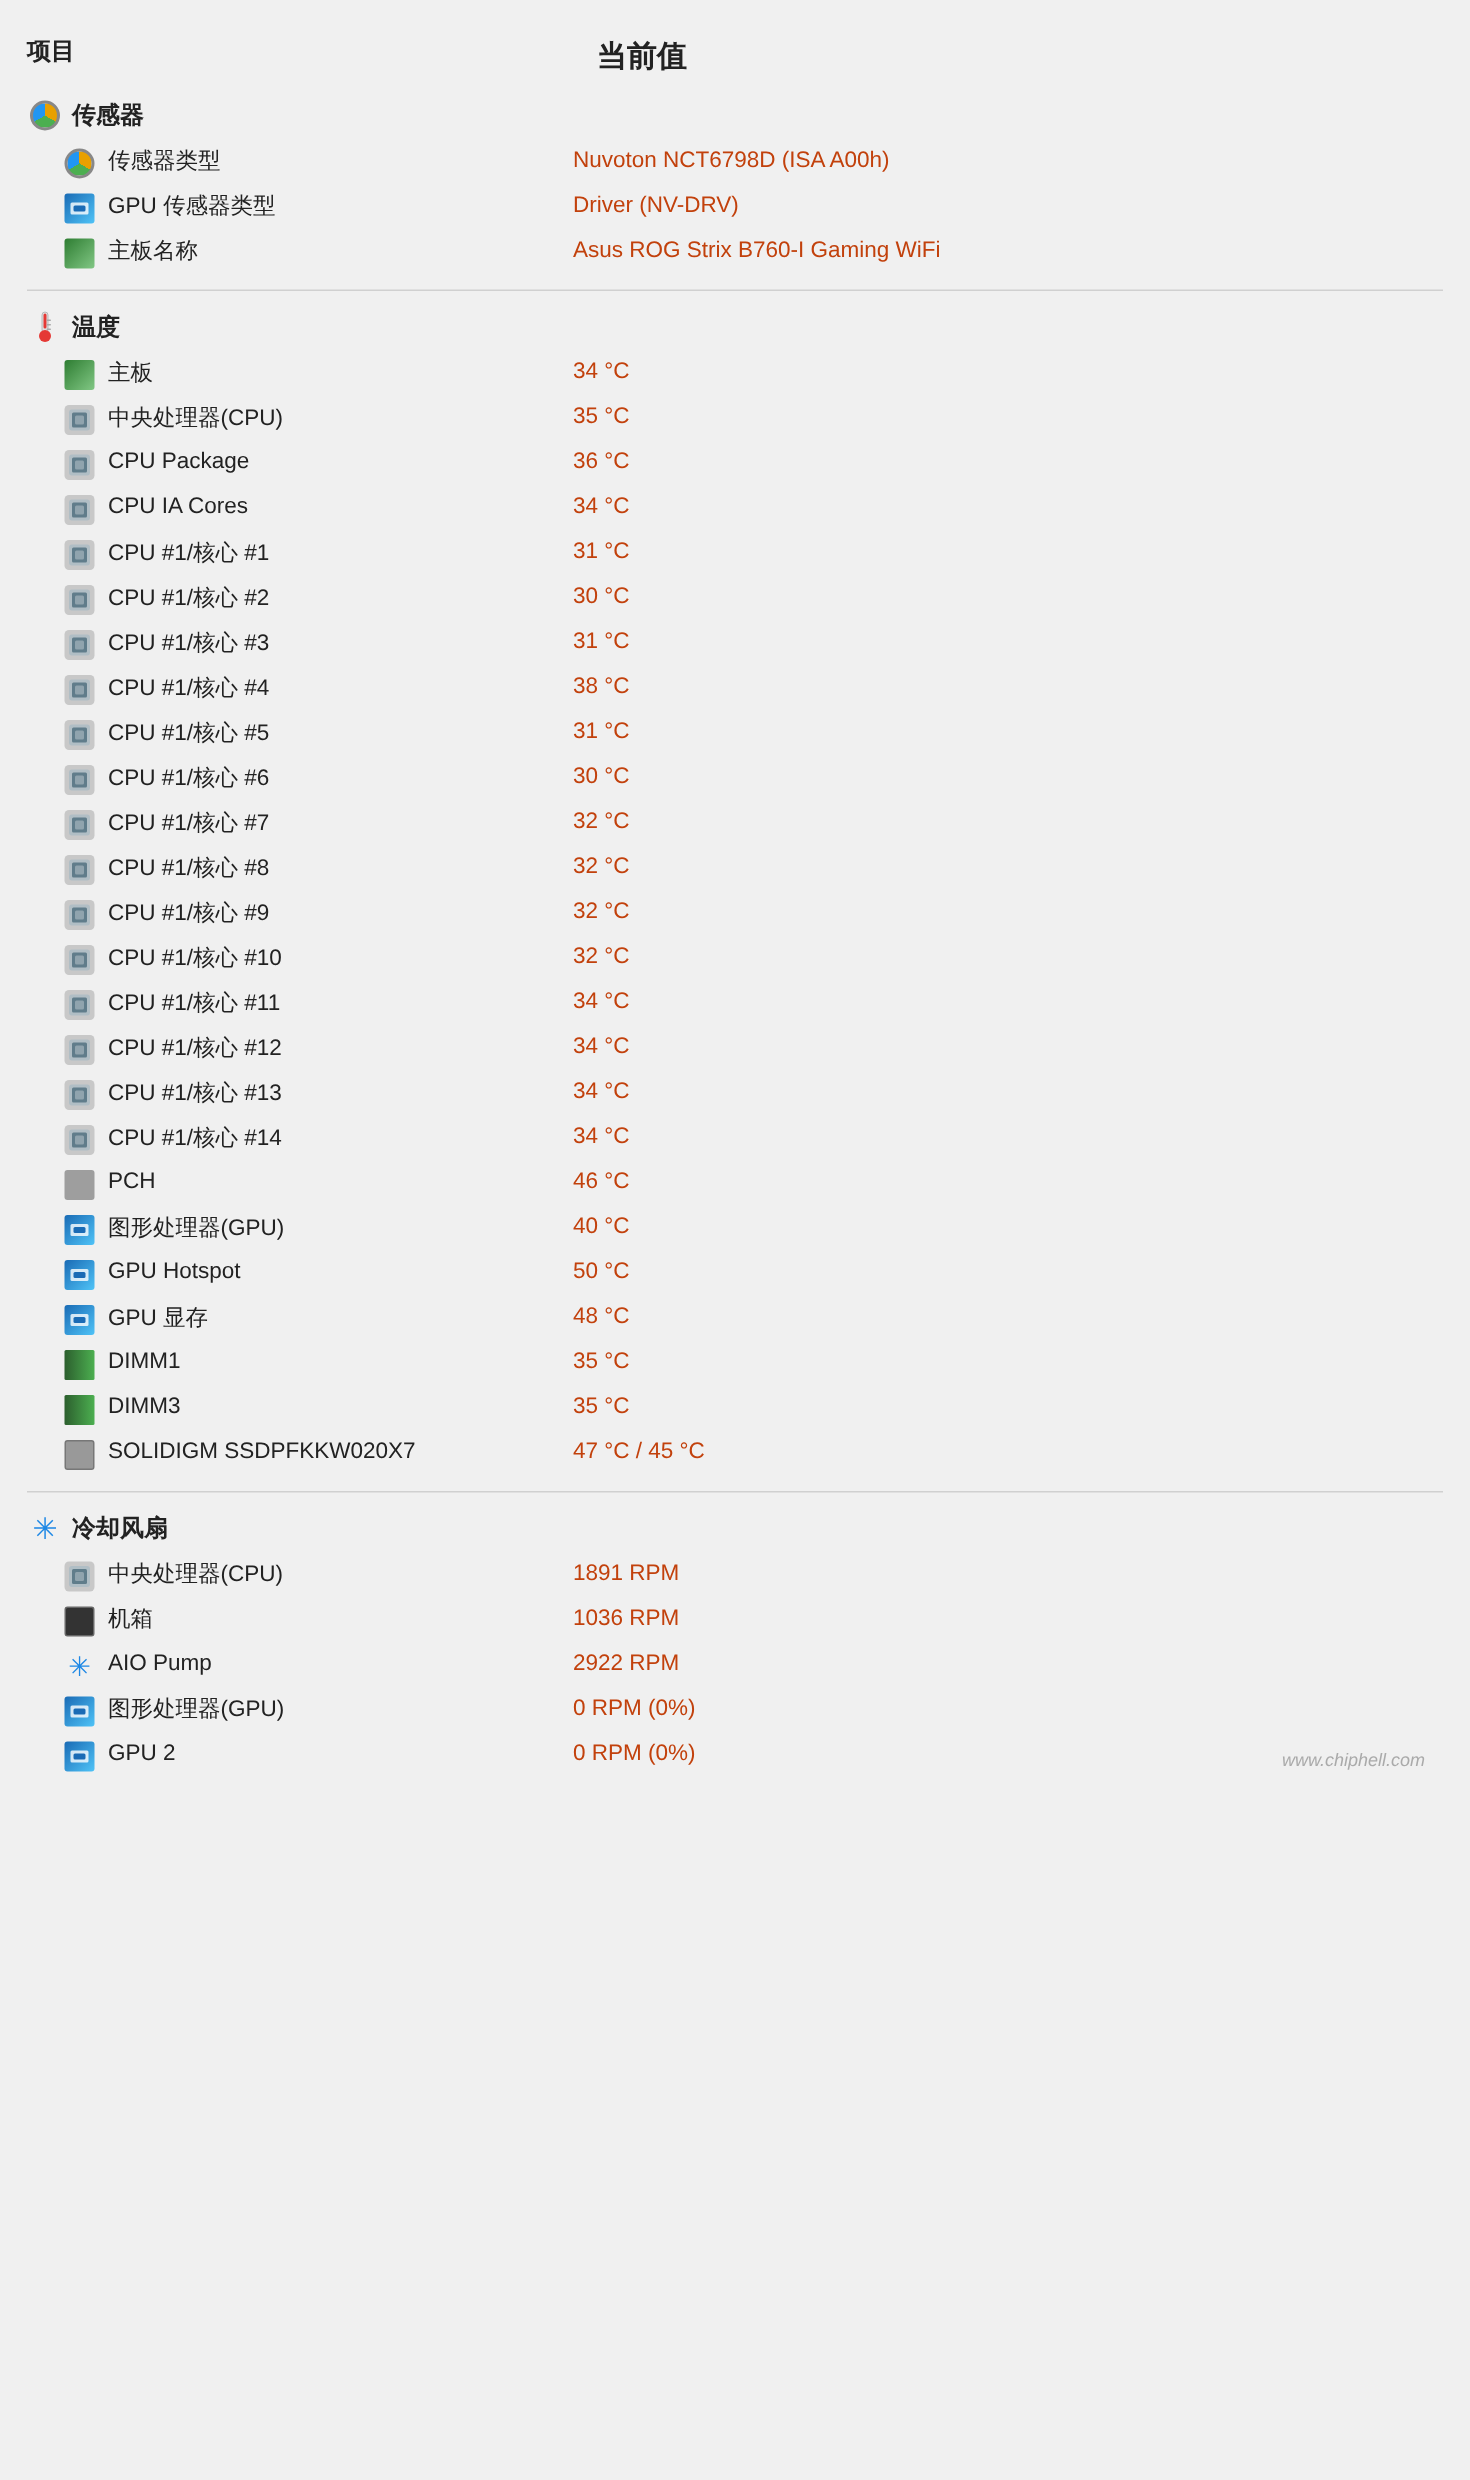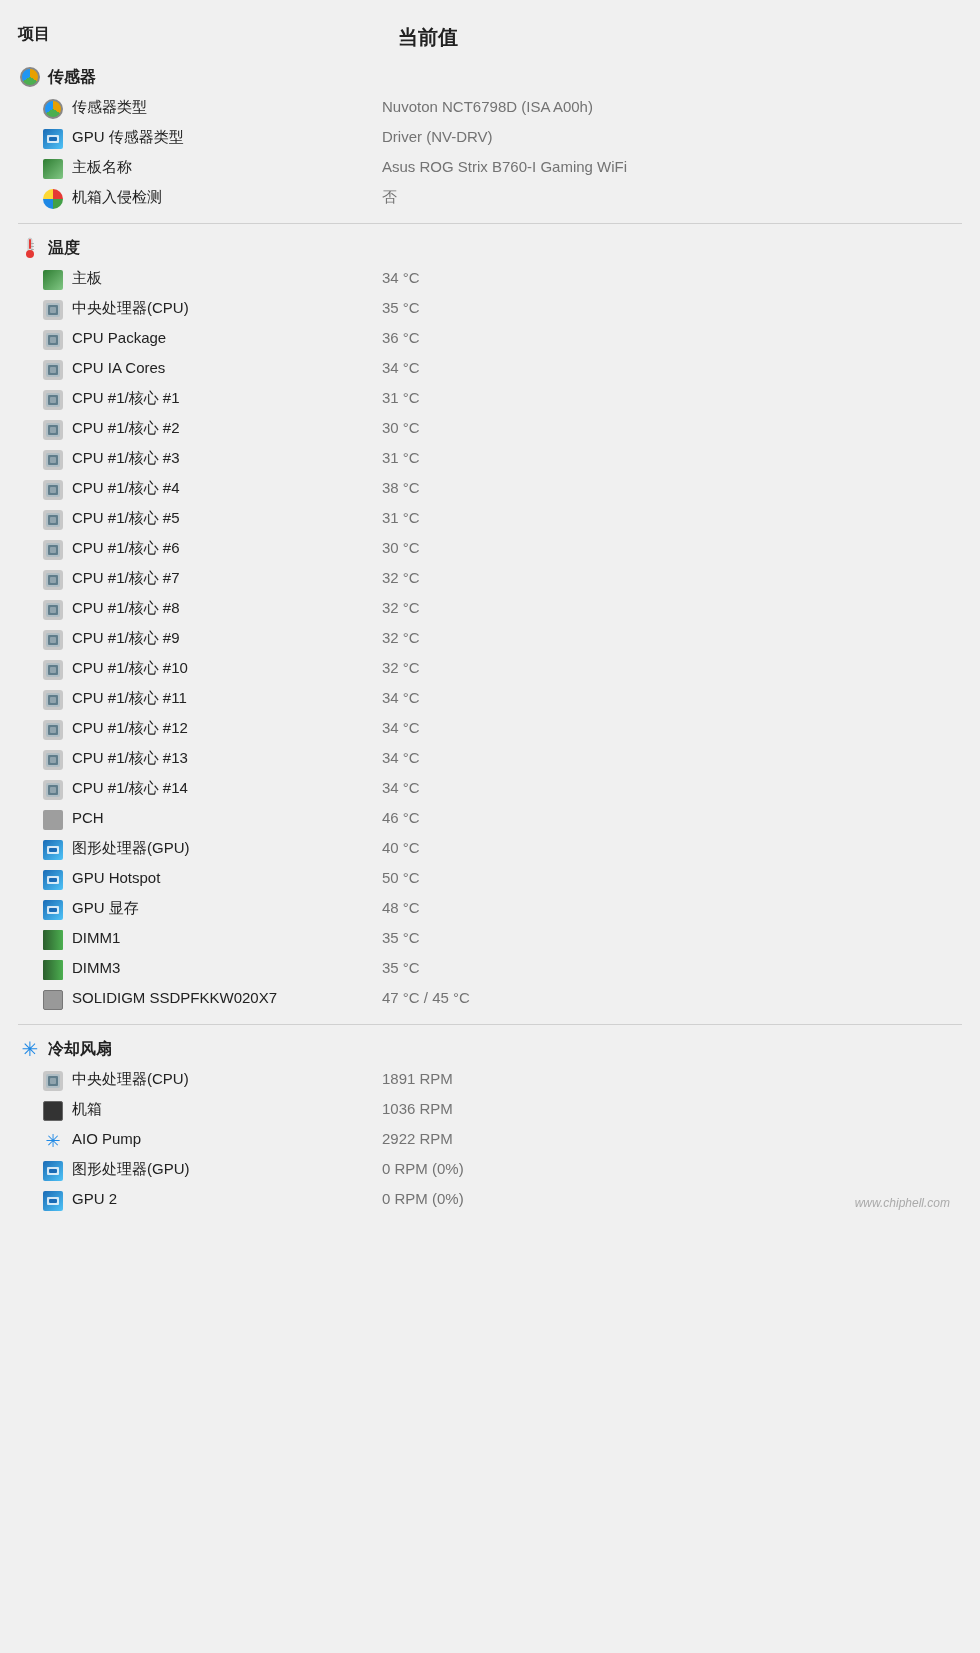--- a/index.html
+++ b/index.html
@@ -55,21 +55,21 @@
       display: flex;
       align-items: center;
       justify-content: center;
     }
     .row-name {
       width: 310px;
       font-size: 15px;
     }
     .row-value {
       font-size: 15px;
-      color: #737373;
+      color: #c2410c;
     }
 
     
     .icon-sensor {
       width: 20px; height: 20px;
       border-radius: 50%;
       background: conic-gradient(#e8a000 0deg 120deg, #4caf50 120deg 240deg, #2196f3 240deg 360deg);
       border: 2px solid #888;
     }
     .icon-cpu-temp {
@@ -179,27 +179,20 @@
         </div>
         <span class="row-name">GPU 传感器类型</span>
         <span class="row-value">Driver  (NV-DRV)</span>
       </div>
       <div class="data-row">
         <div class="row-icon">
           <div class="icon-motherboard"></div>
         </div>
         <span class="row-name">主板名称</span>
         <span class="row-value">Asus ROG Strix B760-I Gaming WiFi</span>
-      </div>
-      <div class="data-row">
-        <div class="row-icon">
-          <div class="icon-shield"></div>
-        </div>
-        <span class="row-name">机箱入侵检测</span>
-        <span class="row-value">否</span>
       </div>
       <div class="section-divider"></div>
       <div class="section-header">
         <div class="section-icon">
           <svg class="therm-svg" viewBox="0 0 16 22" xmlns="http://www.w3.org/2000/svg">
         <rect x="6" y="1" width="4" height="14" rx="2" fill="#e0e0e0" stroke="#aaa" stroke-width="0.5"></rect>
         <rect x="7" y="2" width="2" height="10" rx="1" fill="#e53935"></rect>
         <circle cx="8" cy="17" r="4" fill="#e53935"></circle>
         <rect x="9" y="6" width="3" height="1" rx="0.5" fill="#aaa"></rect>
         <rect x="9" y="9" width="3" height="1" rx="0.5" fill="#aaa"></rect>

